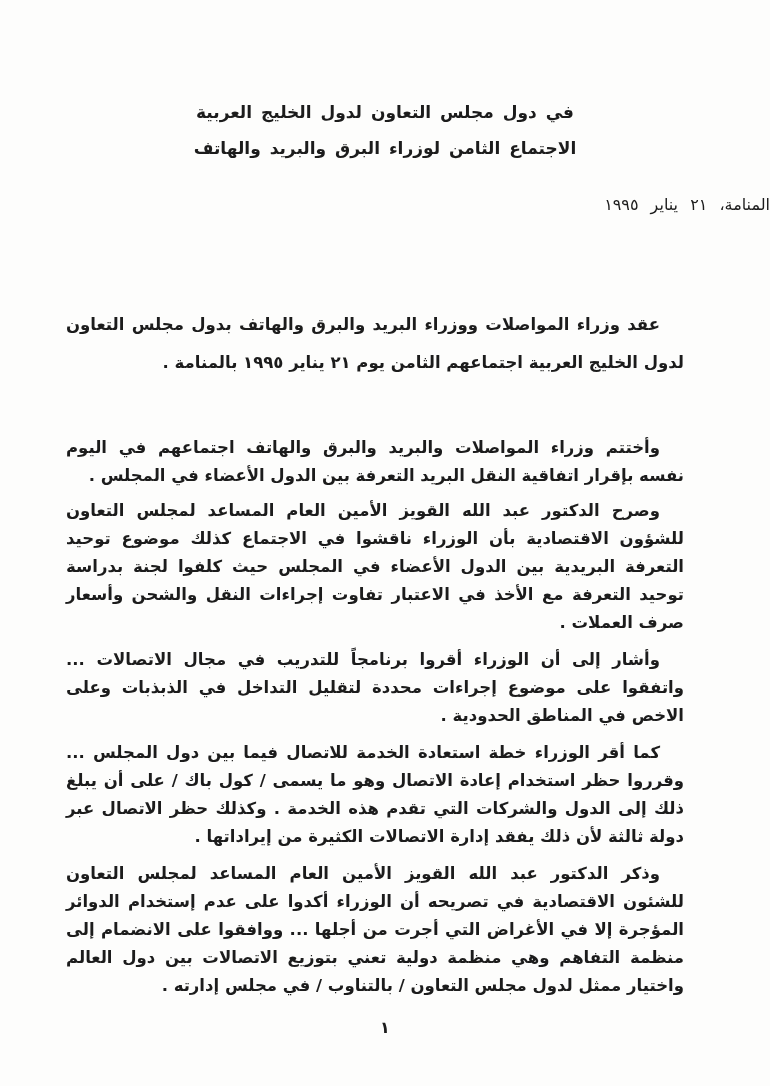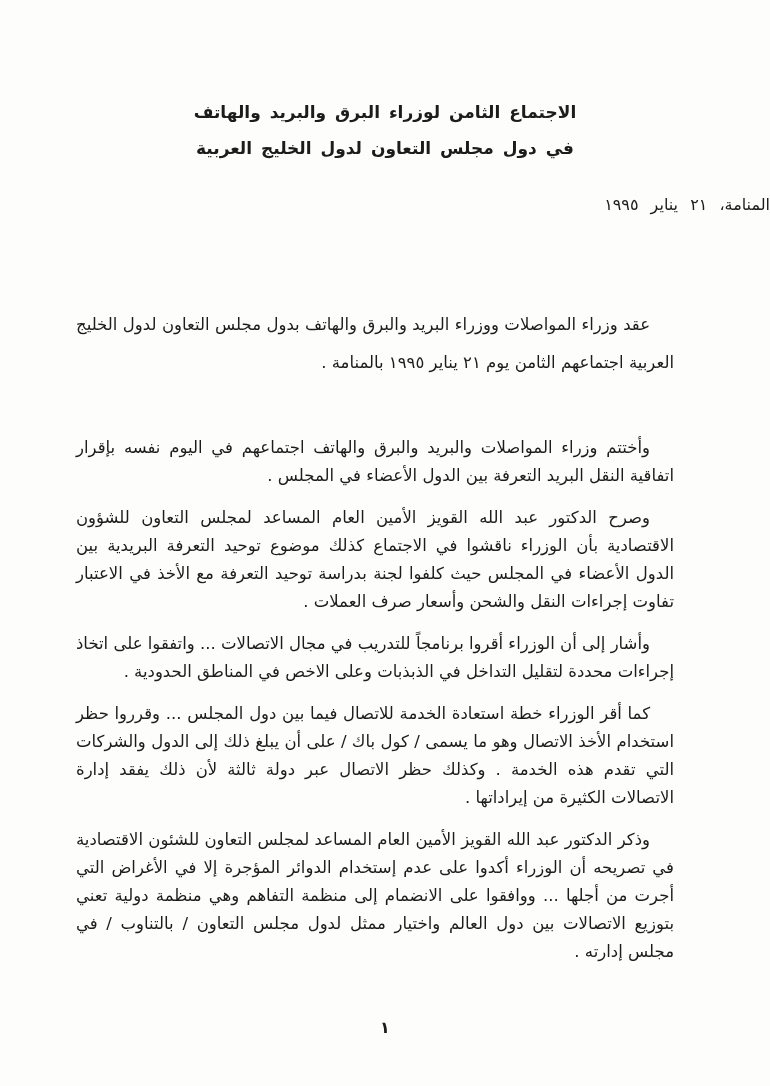--- a/index.html
+++ b/index.html
@@ -34,26 +34,27 @@
     font-size: 16px;
     line-height: 26px;
     word-spacing: 7px;
     text-align: right;
   }
   .content {
     margin-right: 82px;
     margin-left: 62px;
   }
   .content p {
-    margin: 14px;
+    margin: 4px;
     font-size: 16.5px;
     line-height: 28px;
     text-align: justify;
     text-align-last: right;
     text-indent: 24px;
+    font-weight: bold;
   }
   .content p.p-intro {
     margin-top: 88px;
     line-height: 38px;
   }
   .content p.p-2 { margin-top: 52px; }
   .content p.p-3 { margin-top: 7px; }
   .content p.p-4 { margin-top: 9px; }
   .content p.p-5 { margin-top: 14px; }
   .content p.p-6 { margin-top: 9px; }
@@ -67,29 +68,29 @@
     font-size: 16px;
     font-weight: bold;
   }
 </style>
 </head>
 <body>
 
 <div class="page">
 
   <header class="doc-header">
+    <div class="title-line">في دول مجلس التعاون لدول الخليج العربية</div>
     <div class="title-line">الاجتماع الثامن لوزراء البرق والبريد والهاتف</div>
-    <div class="title-line">في دول مجلس التعاون لدول الخليج العربية</div>
     <div class="dateline">المنامة، ٢١ يناير ١٩٩٥</div>
   </header>
 
   <main class="content">
     <p class="p-intro">عقد وزراء المواصلات ووزراء البريد والبرق والهاتف بدول مجلس التعاون لدول الخليج العربية اجتماعهم الثامن يوم ٢١ يناير ١٩٩٥ بالمنامة .</p>
     <p class="p-2">وأختتم وزراء المواصلات والبريد والبرق والهاتف اجتماعهم في اليوم نفسه بإقرار اتفاقية النقل البريد التعرفة بين الدول الأعضاء في المجلس .</p>
     <p class="p-3">وصرح الدكتور عبد الله القويز الأمين العام المساعد لمجلس التعاون للشؤون الاقتصادية بأن الوزراء ناقشوا في الاجتماع كذلك موضوع توحيد التعرفة البريدية بين الدول الأعضاء في المجلس حيث كلفوا لجنة بدراسة توحيد التعرفة مع الأخذ في الاعتبار تفاوت إجراءات النقل والشحن وأسعار صرف العملات .</p>
-    <p class="p-4">وأشار إلى أن الوزراء أقروا برنامجاً للتدريب في مجال الاتصالات ... واتفقوا على اتخاذ إجراءات محددة لتقليل التداخل في الذبذبات وعلى الاخص في المناطق الحدودية .</p>
-    <p class="p-6">كما أقر الوزراء خطة استعادة الخدمة للاتصال فيما بين دول المجلس ... وقرروا حظر استخدام الأخذ الاتصال وهو ما يسمى / كول باك / على أن يبلغ ذلك إلى الدول والشركات التي تقدم هذه الخدمة . وكذلك حظر الاتصال عبر دولة ثالثة لأن ذلك يفقد إدارة الاتصالات الكثيرة من إيراداتها .</p>
+    <p class="p-4">وأشار إلى أن الوزراء أقروا برنامجاً للتدريب في مجال الاتصالات ... واتفقوا على موضوع إجراءات محددة لتقليل التداخل في الذبذبات وعلى الاخص في المناطق الحدودية .</p>
+    <p class="p-6">كما أقر الوزراء خطة استعادة الخدمة للاتصال فيما بين دول المجلس ... وقرروا حظر استخدام إعادة الاتصال وهو ما يسمى / كول باك / على أن يبلغ ذلك إلى الدول والشركات التي تقدم هذه الخدمة . وكذلك حظر الاتصال عبر دولة ثالثة لأن ذلك يفقد إدارة الاتصالات الكثيرة من إيراداتها .</p>
     <p class="p-7">وذكر الدكتور عبد الله القويز الأمين العام المساعد لمجلس التعاون للشئون الاقتصادية في تصريحه أن الوزراء أكدوا على عدم إستخدام الدوائر المؤجرة إلا في الأغراض التي أجرت من أجلها ... ووافقوا على الانضمام إلى منظمة التفاهم وهي منظمة دولية تعني بتوزيع الاتصالات بين دول العالم واختيار ممثل لدول مجلس التعاون / بالتناوب / في مجلس إدارته .</p>
   </main>
 
   <footer class="page-number">١</footer>
 
 </div>
 
 </body></html>

